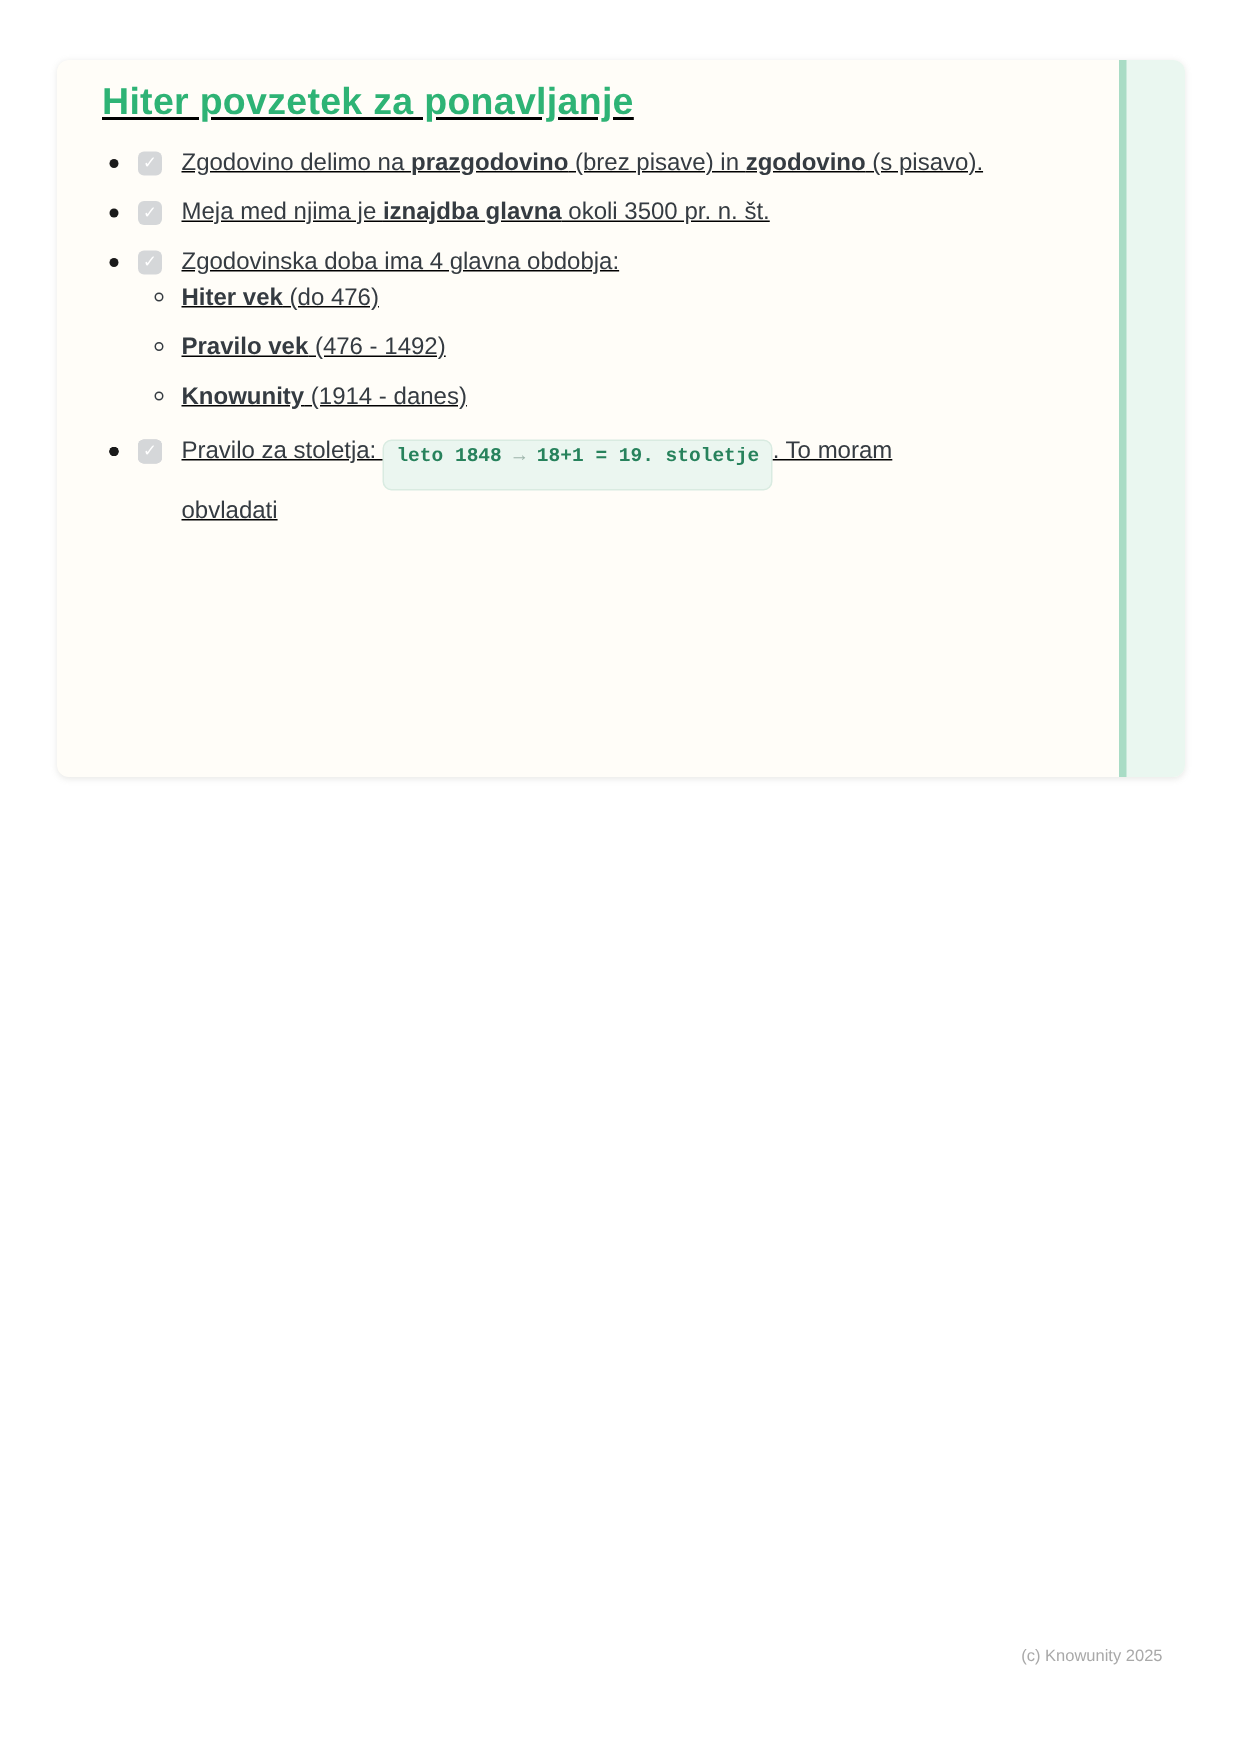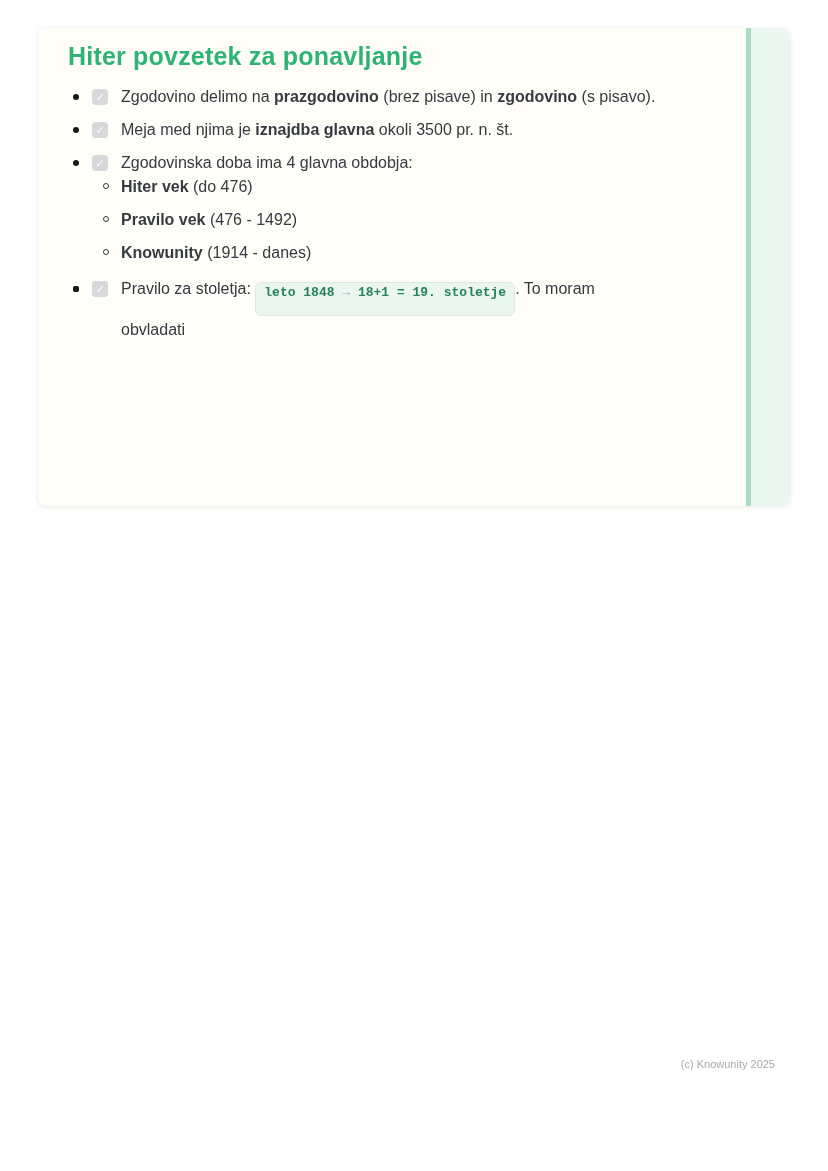--- a/index.html
+++ b/index.html
@@ -11,27 +11,28 @@
   .page {
     position: relative;
     width: 828px;
     height: 1171px;
     background: #ffffff;
     overflow: hidden;
   }
   .card {
     position: absolute;
     left: 38px;
-    top: 28px;
+    top: 40px;
     width: 752px;
     height: 478px;
     background: var(--card-bg, #fffdf8);
     border-radius: 8px;
     overflow: hidden;
     box-shadow: 0 1px 4px rgba(150,150,140,0.22);
+    text-decoration: underline;
   }
   .accent-strip {
     position: absolute;
     top: 0;
     right: 0;
     bottom: 0;
     width: 39px;
     background: var(--strip-bg, #eaf7f0);
     border-left: 5px solid var(--strip-line, #a9dcc5);
   }
@@ -101,21 +102,21 @@
     font-family: "Liberation Mono", "DejaVu Sans Mono", monospace;
     font-size: 13px;
     line-height: 1;
     font-weight: bold;
     color: var(--code-text, #27825c);
     white-space: nowrap;
   }
   .code .arrow { color: var(--code-arrow, #9db5ab); }
   .footer {
     position: absolute;
-    top: 1058px;
+    top: 1098px;
     right: 53px;
     font-size: 11px;
     color: var(--footer-text, #a9a9a9);
   }
 </style>
 </head>
 <body>
 
 <div class="page">
   <div class="card">

